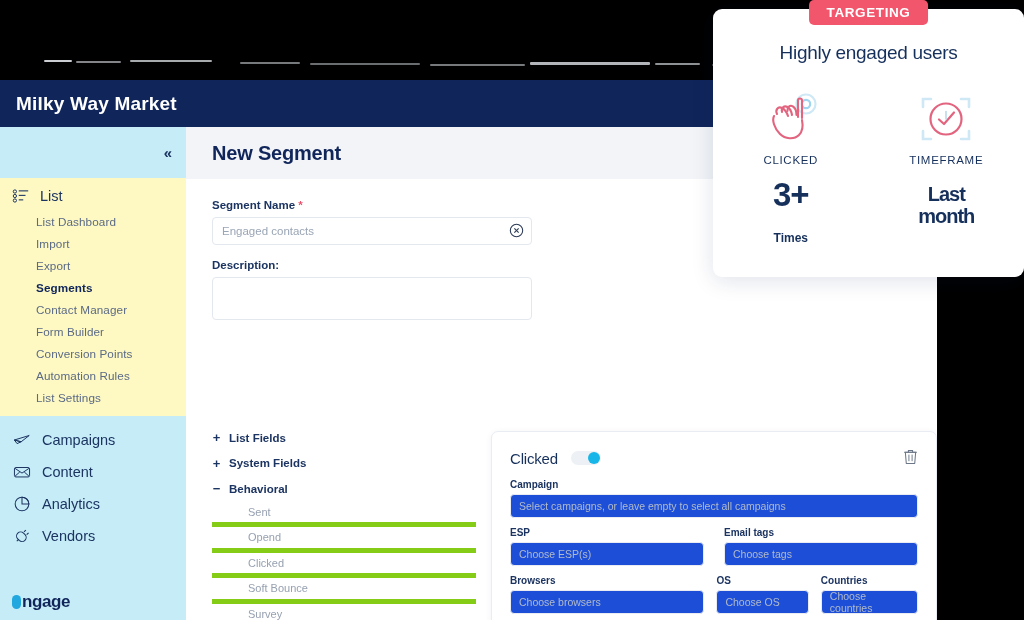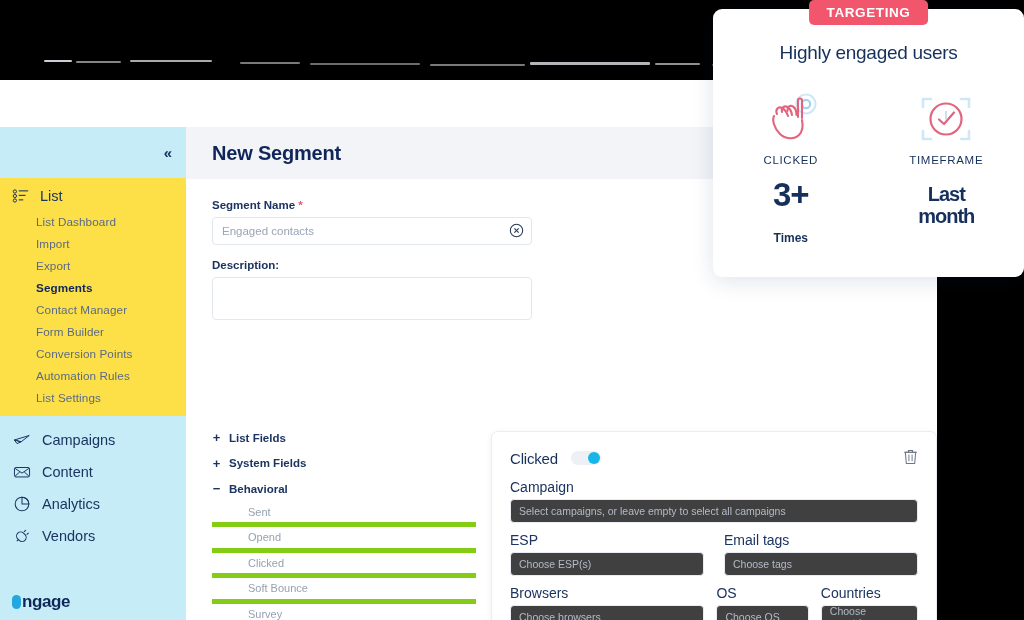--- a/index.html
+++ b/index.html
@@ -40,21 +40,21 @@
     background:#c5ecf7;
   }
   .sb-collapse-zone {
     height:51px; background:#c5ecf7; position:relative;
   }
   .collapse-btn {
     position:absolute; right:14px; top:18px;
     color:#1c3461; font-size:15px; line-height:1; cursor:pointer;
     font-weight:600;
   }
-  .sb-list-block { background:#fde047; padding:4px 6px 8px 0; }
+  .sb-list-block { background:#fef9c3; padding:4px 6px 8px 0; }
   .sb-group-head {
     display:flex; align-items:center; gap:10px;
     padding:5px 0 5px 12px;
   }
   .sb-group-head .lbl { font-size:14.5px; color:#1c3461; }
   .sb-sub {
     font-size:11.7px; color:#5b6a85; padding:4.5px 0 4.5px 36px;
     letter-spacing:.1px;
   }
   .sb-sub.active { font-weight:700; color:#10255a; }
@@ -135,23 +135,23 @@
   .toggle {
     width:30px; height:14px; border-radius:8px; background:#edf0f4;
     margin-left:13px; position:relative; cursor:pointer;
   }
   .toggle .knob {
     position:absolute; right:1px; top:1px; width:12px; height:12px; border-radius:50%;
     background:#18b6e8;
   }
   .trash { position:absolute; right:0; top:2px; width:15px; height:17px; cursor:pointer; }
 
-  .fl { font-size:14px; font-weight:400; color:#1c3461; margin:9px 0 4px 0; }
+  .fl { font-size:10px; font-weight:700; color:#1c3461; margin:9px 0 4px 0; }
   .inp {
-    height:24px; border:1px solid #e9edf3; border-radius:4px; background:#404040;
+    height:24px; border:1px solid #e9edf3; border-radius:4px; background:#1d4ed8;
     font-size:10.5px; color:#b2bbc9; padding:0 8px; outline:none;
     font-family:"Liberation Sans", sans-serif; width:100%;
     display:flex; align-items:center;
   }
   .row2 { display:flex; gap:20px; }
   .row3 { display:flex; gap:12px; }
   .col-a { width:200px; }
   .col-b { width:200px; }
 
   
@@ -193,20 +193,23 @@
     <div class="streak" style="left:430px; top:64px; width:95px;  height:2px; opacity:.5;"></div>
     <div class="streak" style="left:530px; top:62px; width:120px; height:3px; opacity:.75;"></div>
     <div class="streak" style="left:655px; top:63px; width:45px;  height:2px; opacity:.6;"></div>
     <div class="streak" style="left:712px; top:64px; width:90px;  height:2px; opacity:.35;"></div>
     <div class="streak" style="left:820px; top:63px; width:160px; height:2px; opacity:.45;"></div>
     <div class="streak" style="left:985px; top:61px; width:30px;  height:3px; opacity:.6;"></div>
   </div>
 
   <div class="app">
 
+    <div class="brandbar">
+      <span class="title">Milky Way Market</span>
+    </div>
 
     <div class="sidebar">
 
       <div class="sb-collapse-zone">
         <span class="collapse-btn">«</span>
       </div>
 
       <div class="sb-list-block">
         <div class="sb-group-head">
           <svg class="sb-icon" viewBox="0 0 20 20">

